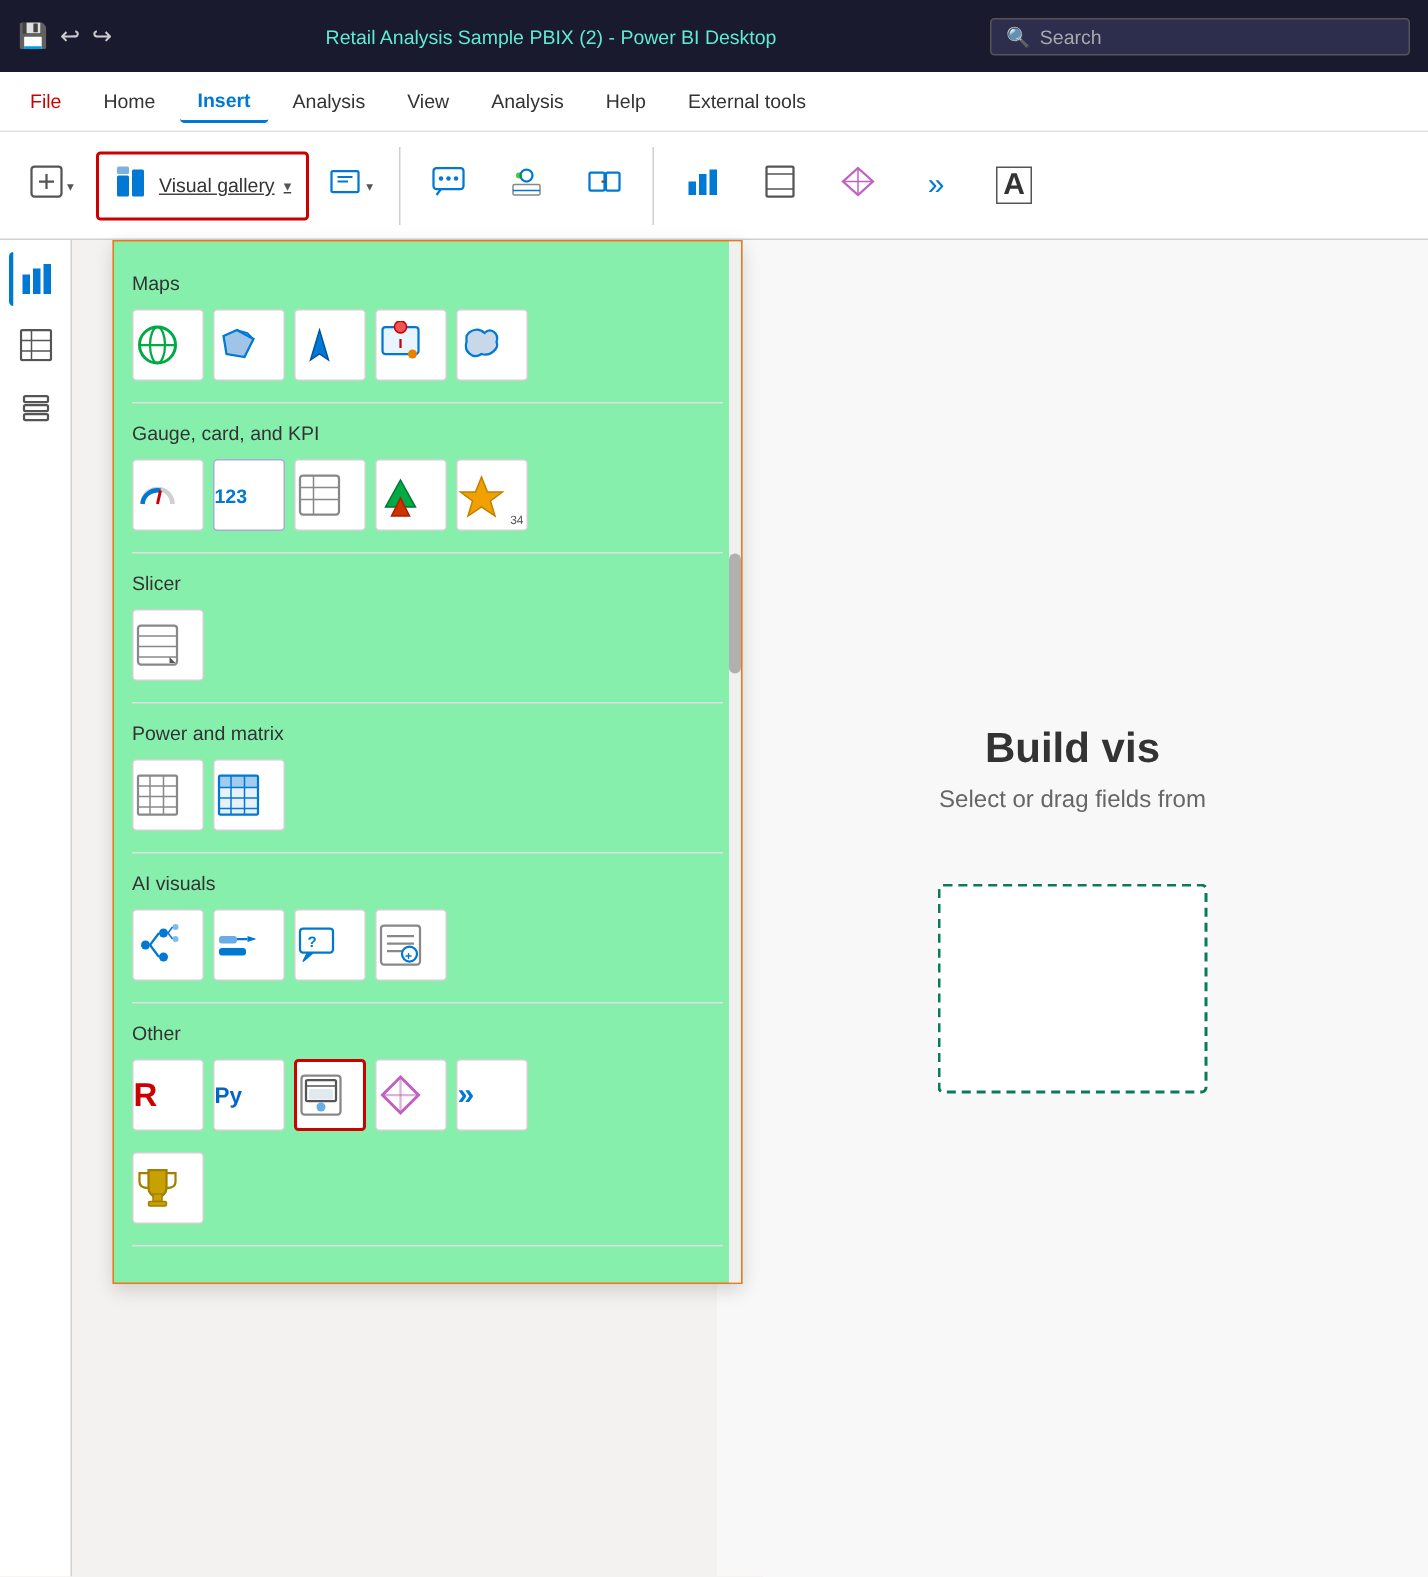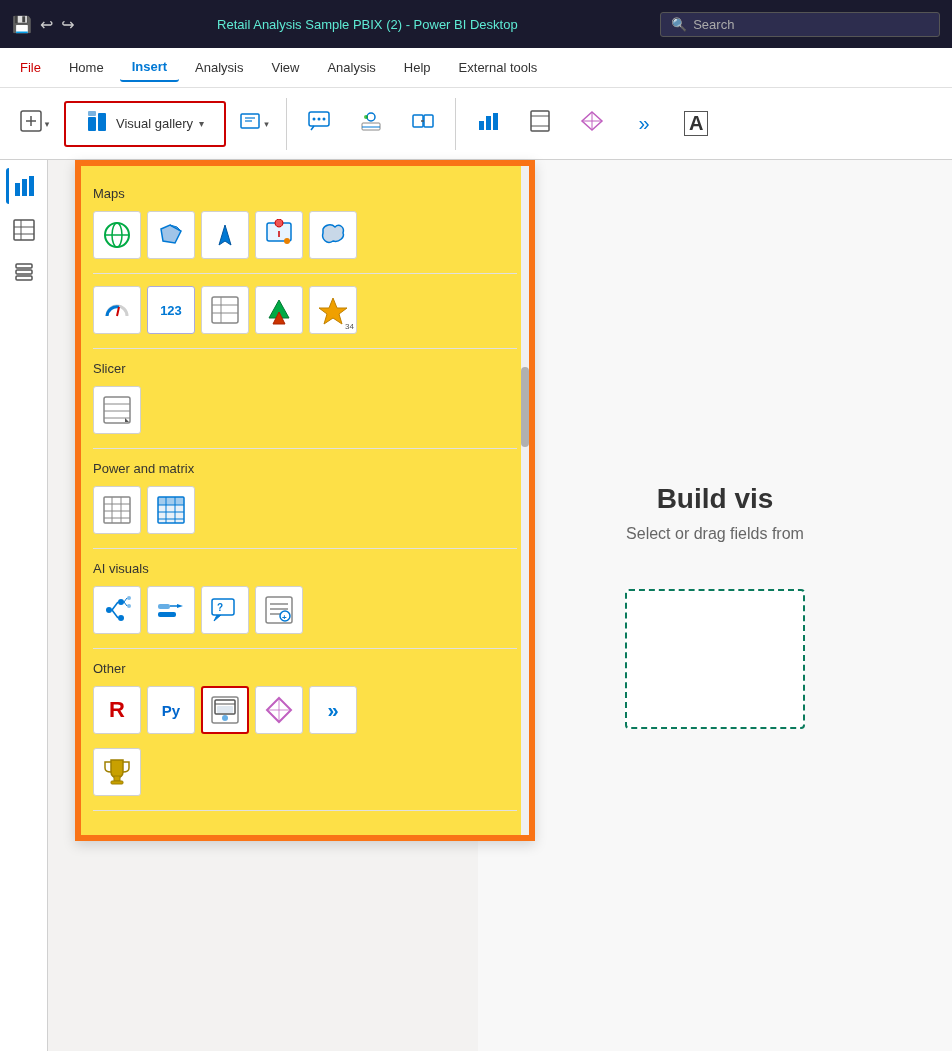--- a/index.html
+++ b/index.html
@@ -107,23 +107,23 @@
       color: #555;
       font-size: 18px;
     }
     .sidebar-icon.active { border-left: 3px solid #0078d4; color: #0078d4; }
 
     
     .dropdown-overlay {
       position: absolute;
       top: 160px;
       left: 75px;
-      width: 460px;
-      background: #fde047;
-      border: 6px solid #f97316;
+      width: 420px;
+      background: #86efac;
+      border: 1px solid #f97316;
       box-shadow: 0 4px 12px rgba(0,0,0,0.15);
       z-index: 100;
       padding: 0;
     }
 
     .dropdown-content {
       padding: 12px;
       max-height: 820px;
       overflow-y: auto;
     }
@@ -142,21 +142,21 @@
       flex-wrap: wrap;
     }
 
     .visual-icon {
       width: 48px;
       height: 48px;
       border: 1px solid #d0d0d0;
       border-radius: 3px;
       display: flex;
       align-items: center;
-      justify-content: center;
+      justify-content: flex-start;
       cursor: pointer;
       background: white;
       font-size: 20px;
       position: relative;
     }
     .visual-icon.selected {
       border: 2px solid #c00;
     }
 
     .divider {
@@ -238,21 +238,21 @@
         <svg width="24" height="24" viewBox="0 0 24 24" fill="none">
           <rect x="2" y="2" width="20" height="20" rx="2" stroke="#555" stroke-width="1.5" fill="none"></rect>
           <line x1="12" y1="7" x2="12" y2="17" stroke="#555" stroke-width="1.5"></line>
           <line x1="7" y1="12" x2="17" y2="12" stroke="#555" stroke-width="1.5"></line>
         </svg>
       </span>
       <span style="font-size:9px;color:#555;">▾</span>
     </div>
   </div>
 
-  <div class="ribbon-btn ribbon-btn-highlight" style="flex-direction:row;align-items:center;gap:6px;min-width:auto;padding:6px 20px;">
+  <div class="ribbon-btn ribbon-btn-highlight" style="flex-direction:row;align-items:center;gap:6px;min-width:auto;padding:6px 10px;text-decoration:underline;">
     <span style="font-size:22px;">
       <svg width="24" height="24" viewBox="0 0 24 24" fill="none">
         <rect x="2" y="8" width="8" height="14" rx="1" fill="#0078d4"></rect>
         <rect x="12" y="4" width="8" height="18" rx="1" fill="#0078d4"></rect>
         <rect x="2" y="2" width="8" height="5" rx="1" fill="#7ab3e0"></rect>
       </svg>
     </span>
     <span style="font-size:13px;color:#333;">Visual gallery</span>
     <span style="font-size:10px;color:#555;">▾</span>
   </div>
@@ -404,20 +404,21 @@
         </div>
         <div class="visual-icon" title="Shape map">
           <svg width="32" height="32" viewBox="0 0 32 32" fill="none">
             <path d="M6 10 C8 6, 14 4, 18 8 C22 4, 28 8, 26 14 C28 18, 22 24, 16 22 C10 26, 4 20, 6 14 Z" fill="#c8d8e8" stroke="#0078d4" stroke-width="1.5"></path>
           </svg>
         </div>
       </div>
 
       <hr class="divider">
 
+      <div class="section-label">Gauge, card, and KPI</div>
       <div class="icon-row">
         <div class="visual-icon" title="Gauge">
           <svg width="32" height="32" viewBox="0 0 32 32" fill="none">
             <path d="M6 22 A10 10 0 0 1 26 22" stroke="#d0d0d0" stroke-width="3" fill="none"></path>
             <path d="M6 22 A10 10 0 0 1 18 13" stroke="#0078d4" stroke-width="3" fill="none"></path>
             <line x1="16" y1="22" x2="18" y2="13" stroke="#c00" stroke-width="2"></line>
           </svg>
         </div>
         <div class="visual-icon" title="Card" style="font-size:13px;font-weight:bold;color:#0078d4;border:1px solid #aad;">
           <span style="font-size:13px;font-weight:bold;color:#0078d4;">123</span>

